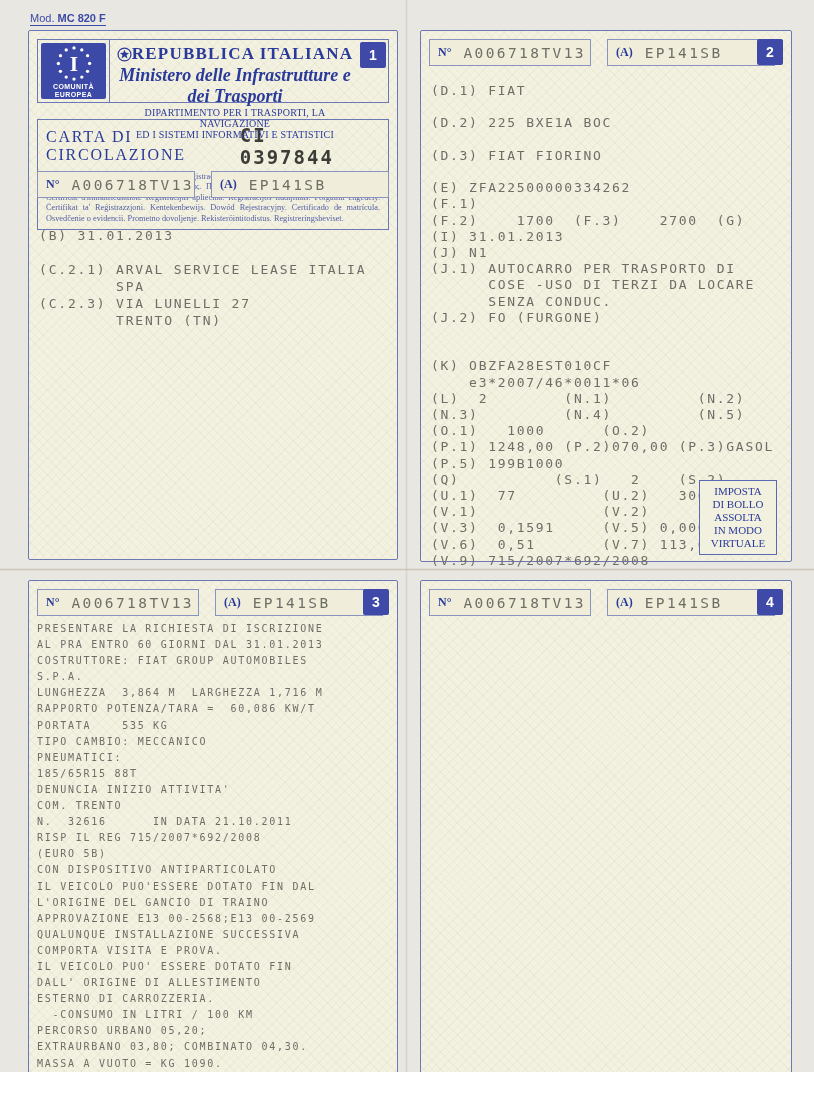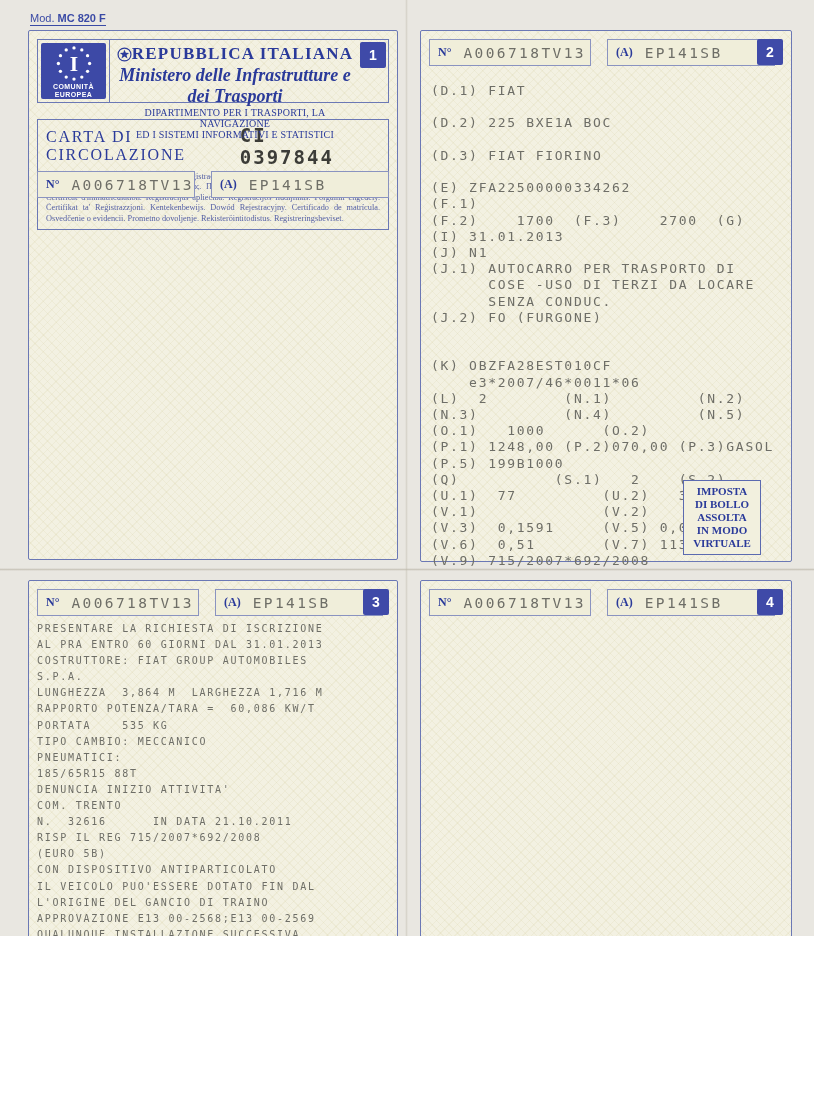--- a/index.html
+++ b/index.html
@@ -1,20 +1,20 @@
 <!DOCTYPE html>
 <html><head>
 <meta charset="utf-8">
 <style>
   * { box-sizing: border-box; margin: 0; padding: 0; }
   body { font-family: "Liberation Sans", sans-serif; }
 
   .page {
     position: relative;
-    width: 814px; height: 936px;
+    width: 814px; height: 1072px;
     background: #e9e7e1;
     overflow: hidden;
   }
 
   .mod-label {
     position: absolute; left: 30px; top: 12px;
     font-size: 11px; color: #3a4aa5;
     border-bottom: 1px solid #3a4aa5; padding-bottom: 1px;
   }
   .mod-label .code { font-weight: bold; margin-left: 3px; }
@@ -107,24 +107,24 @@
   .panel3 .typew { margin: 4px 0 0 8px; font-size: 10px; letter-spacing: 1.72px; line-height: 16.1px; }
   .p3-footer {
     position: absolute; left: 10px; bottom: 4px;
     font-family: Liberation Mono, monospace; font-size: 13px;
     letter-spacing: 1.8px; color: #6e6e67;
     border-bottom: 1px dotted #9a9a90;
   }
 
   
   .stamp {
-    position: absolute; right: 30px; bottom: 6px;
+    position: absolute; right: 14px; bottom: 6px;
     width: 78px; padding: 4px 2px;
     border: 1.5px solid #5b6ab0; background: #f2f0de;
-    font-family: "Liberation Serif", serif; font-size: 11px; font-weight: bold;
+    font-family: "Liberation Serif", serif; font-size: 11px; font-weight: normal;
     color: #2a3a9a; text-align: center; line-height: 13px;
     white-space: pre-line;
   }
 
   
   .barcode {
     position: absolute; left: 535px; top: 1089px;
     width: 245px; height: 29px;
     background-color: #f8f8f5;
     background-image:
@@ -201,20 +201,26 @@
       <div class="field-box nbox">
         <span class="flabel">N°</span>
         <span class="fval">A006718TV13</span>
       </div>
       <div class="field-box abox">
         <span class="flabel">(A)</span>
         <span class="fval">EP141SB</span>
       </div>
     </div>
 
+    <pre class="typew">(B) 31.01.2013
+
+(C.2.1) ARVAL SERVICE LEASE ITALIA
+        SPA
+(C.2.3) VIA LUNELLI 27
+        TRENTO (TN)</pre>
   </section>
 
   <section class="panel panel2">
     <div class="hdr-row">
       <div class="field-box nbox">
         <span class="flabel">N°</span>
         <span class="fval">A006718TV13</span>
       </div>
       <div class="field-box abox">
         <span class="flabel">(A)</span>

